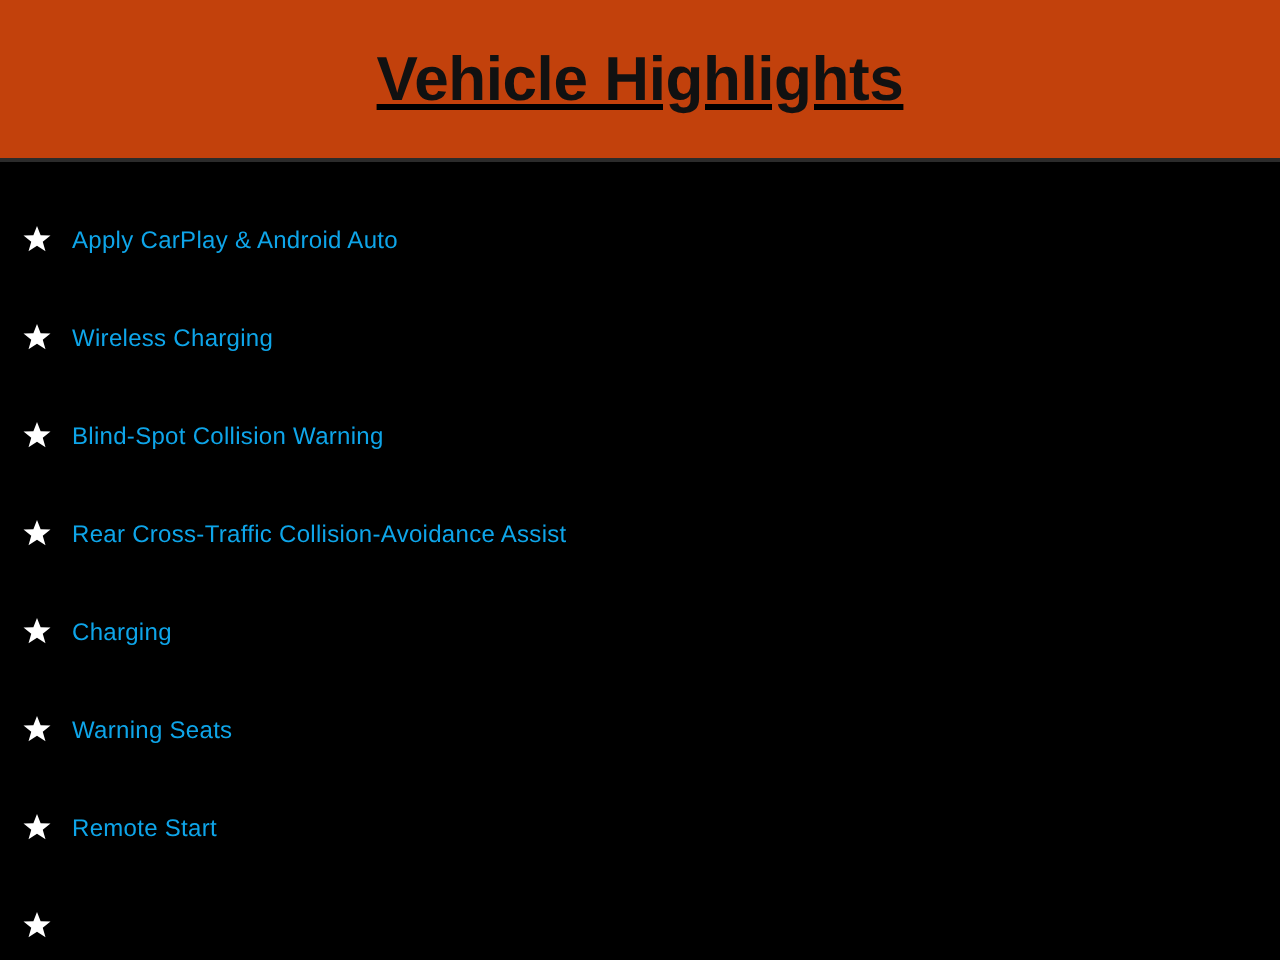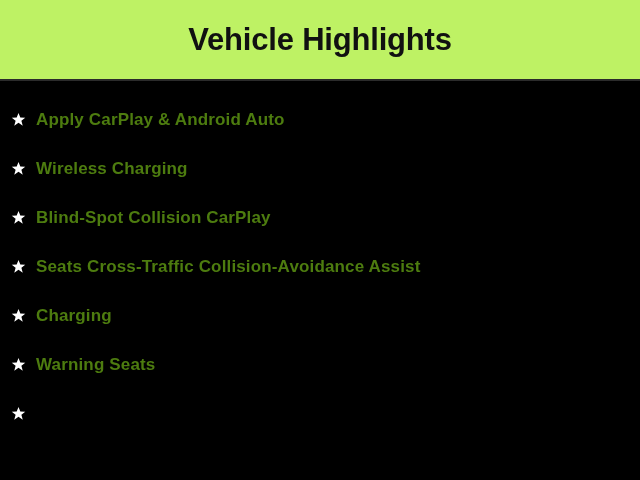--- a/index.html
+++ b/index.html
@@ -20,26 +20,27 @@
     height: 480px;
     background: #000000;
     display: flex;
     flex-direction: column;
   }
 
   
   .header {
     height: 81px;
     flex: 0 0 81px;
-    background: #bef264;
+    background: #c2410c;
     border-bottom: 2px solid #2b2b2b;
     box-sizing: border-box;
     display: flex;
     align-items: center;
     justify-content: center;
+    text-decoration: underline;
   }
 
   .header-title {
     font-family: "Liberation Sans", sans-serif;
     font-size: 31px;
     font-weight: bold;
     color: #111111;
     letter-spacing: -0.2px;
     line-height: 1;
     text-align: center;
@@ -78,23 +79,23 @@
     justify-content: center;
     color: #ffffff;
   }
 
   .bullet-star svg {
     display: block;
   }
 
   .highlight-label {
     font-family: "Liberation Sans", sans-serif;
-    font-size: 17px;
-    font-weight: 700;
-    color: #4d7c0f;
+    font-size: 12px;
+    font-weight: 400;
+    color: #0ea5e9;
     letter-spacing: 0.15px;
     line-height: 1;
     white-space: nowrap;
   }
 </style>
 </head>
 <body>
 
 <div id="page">
 
@@ -122,50 +123,58 @@
         </span>
         <span class="highlight-label">Wireless Charging</span>
       </li>
 
       <li class="highlight-item">
         <span class="bullet-star">
           <svg width="15" height="15" viewBox="0 0 24 24" aria-hidden="true">
             <polygon points="12,1.5 14.9,8.9 22.8,9.2 16.6,14.1 18.8,21.8 12,17.3 5.2,21.8 7.4,14.1 1.2,9.2 9.1,8.9" fill="#ffffff"></polygon>
           </svg>
         </span>
-        <span class="highlight-label">Blind-Spot Collision CarPlay</span>
+        <span class="highlight-label">Blind-Spot Collision Warning</span>
       </li>
 
       <li class="highlight-item">
         <span class="bullet-star">
           <svg width="15" height="15" viewBox="0 0 24 24" aria-hidden="true">
             <polygon points="12,1.5 14.9,8.9 22.8,9.2 16.6,14.1 18.8,21.8 12,17.3 5.2,21.8 7.4,14.1 1.2,9.2 9.1,8.9" fill="#ffffff"></polygon>
           </svg>
         </span>
-        <span class="highlight-label">Seats Cross-Traffic Collision-Avoidance Assist</span>
+        <span class="highlight-label">Rear Cross-Traffic Collision-Avoidance Assist</span>
       </li>
 
       <li class="highlight-item">
         <span class="bullet-star">
           <svg width="15" height="15" viewBox="0 0 24 24" aria-hidden="true">
             <polygon points="12,1.5 14.9,8.9 22.8,9.2 16.6,14.1 18.8,21.8 12,17.3 5.2,21.8 7.4,14.1 1.2,9.2 9.1,8.9" fill="#ffffff"></polygon>
           </svg>
         </span>
         <span class="highlight-label">Charging</span>
       </li>
 
       <li class="highlight-item">
         <span class="bullet-star">
           <svg width="15" height="15" viewBox="0 0 24 24" aria-hidden="true">
             <polygon points="12,1.5 14.9,8.9 22.8,9.2 16.6,14.1 18.8,21.8 12,17.3 5.2,21.8 7.4,14.1 1.2,9.2 9.1,8.9" fill="#ffffff"></polygon>
           </svg>
         </span>
         <span class="highlight-label">Warning Seats</span>
       </li>
 
+      <li class="highlight-item">
+        <span class="bullet-star">
+          <svg width="15" height="15" viewBox="0 0 24 24" aria-hidden="true">
+            <polygon points="12,1.5 14.9,8.9 22.8,9.2 16.6,14.1 18.8,21.8 12,17.3 5.2,21.8 7.4,14.1 1.2,9.2 9.1,8.9" fill="#ffffff"></polygon>
+          </svg>
+        </span>
+        <span class="highlight-label">Remote Start</span>
+      </li>
 
       <li class="highlight-item">
         <span class="bullet-star">
           <svg width="15" height="15" viewBox="0 0 24 24" aria-hidden="true">
             <polygon points="12,1.5 14.9,8.9 22.8,9.2 16.6,14.1 18.8,21.8 12,17.3 5.2,21.8 7.4,14.1 1.2,9.2 9.1,8.9" fill="#ffffff"></polygon>
           </svg>
         </span>
       </li>
 
     </ul>

